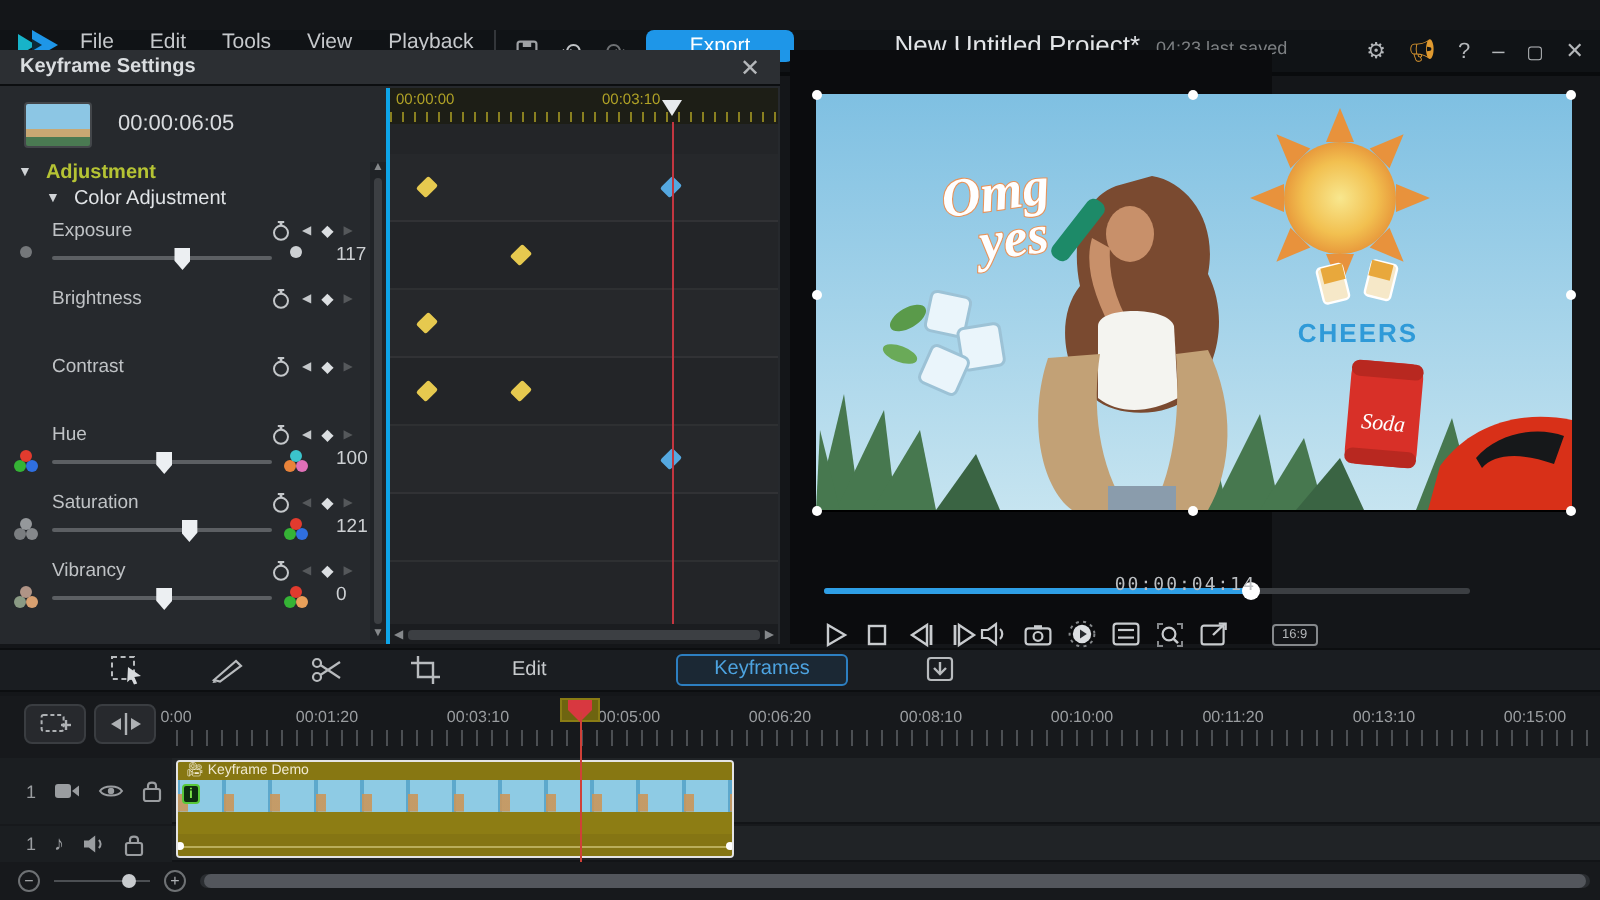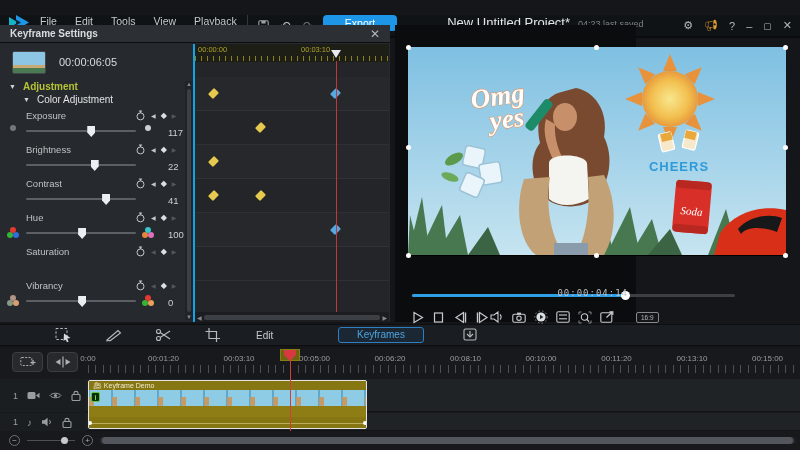--- a/index.html
+++ b/index.html
@@ -41,21 +41,21 @@
   .row-adj { padding-left:9px; color:#b5c334; font-weight:bold; }
   .row-cadj { padding-left:23px; color:#e0e3e6;text-align:right; }
 
   .param { height:34px; padding:2px 2px 0 6px; }
   .p-top { display:flex; align-items:center; height:14px; }
   .p-label { font-size:9.5px; color:#bfc2c5; padding-left:20px; }
   .p-kf { margin-left:auto; display:flex; align-items:center; gap:5px; width:56px; color:#c4c7ca; }
   .p-kf .tri6 { font-size:6px; }
   .p-kf .dia { font-size:8px; color:#dcdfe2; }
   .p-kf .dim { color:#55585b; }
-  .p-bottom { display:flex; align-items:flex-end; gap:3px; height:16px; }
+  .p-bottom { display:flex; align-items:flex-start; gap:3px; height:16px; }
   .p-icon { width:15px; height:14px; position:relative; flex:0 0 15px; }
   .p-icon::before { position:absolute; left:50%; top:50%; transform:translate(-50%,-50%); }
   .ic-exposure-l::before { content:""; width:9px; height:9px; border-radius:50%; background:#74777a; }
   .ic-exposure-r::before { content:""; width:10px; height:10px; border-radius:50%; background:#cdd0d3; }
   .ic-brightness-l::before { content:"☀"; font-size:9px; color:#9fa2a5; }
   .ic-brightness-r::before { content:"☀"; font-size:12px; color:#dadde0; }
   .ic-contrast-l::before { content:"◐"; font-size:9px; color:#9fa2a5; }
   .ic-contrast-r::before { content:"◐"; font-size:12px; color:#dadde0; }
   .dots::before { content:""; width:6px; height:6px; border-radius:50%; left:4px; top:1px; transform:none; }
   .ic-hue-l::before { background:#e23b2e; box-shadow:-3px 5px 0 #35b335, 3px 5px 0 #2f6fe0; }
@@ -263,54 +263,36 @@
         <svg class="ic" width="11" height="11" viewBox="0 0 11 11">
                       <circle cx="5.5" cy="6.4" r="3.5" fill="none" stroke="#c4c7ca" stroke-width="1"></circle>
                       <line x1="5.5" y1="1" x2="5.5" y2="2.9" stroke="#c4c7ca" stroke-width="1.4"></line>
                       <line x1="3.9" y1="1" x2="7.1" y2="1" stroke="#c4c7ca" stroke-width="1"></line>
                     </svg>
         <span class="tri6">◀</span>
         <span class="dia">◆</span>
         <span class="tri6 dim">▶</span>
       </span>
     </div>
-    <div class="p-bottom">
-      <span class="p-icon dots left ic-brightness-l"></span>
-      <div class="slider">
-        <div class="track"></div>
-        <div class="thumb" style="left: 62%;"></div>
-      </div>
-      <span class="p-icon dots right ic-brightness-r"></span>
-      <span class="p-value">22</span>
-    </div>
   </div>
 
   <div class="param">
     <div class="p-top">
       <span class="p-label">Contrast</span>
       <span class="p-kf">
         <svg class="ic" width="11" height="11" viewBox="0 0 11 11">
                       <circle cx="5.5" cy="6.4" r="3.5" fill="none" stroke="#c4c7ca" stroke-width="1"></circle>
                       <line x1="5.5" y1="1" x2="5.5" y2="2.9" stroke="#c4c7ca" stroke-width="1.4"></line>
                       <line x1="3.9" y1="1" x2="7.1" y2="1" stroke="#c4c7ca" stroke-width="1"></line>
                     </svg>
         <span class="tri6">◀</span>
         <span class="dia">◆</span>
         <span class="tri6 dim">▶</span>
       </span>
     </div>
-    <div class="p-bottom">
-      <span class="p-icon dots left ic-contrast-l"></span>
-      <div class="slider">
-        <div class="track"></div>
-        <div class="thumb" style="left: 72%;"></div>
-      </div>
-      <span class="p-icon dots right ic-contrast-r"></span>
-      <span class="p-value">41</span>
-    </div>
   </div>
 
   <div class="param">
     <div class="p-top">
       <span class="p-label">Hue</span>
       <span class="p-kf">
         <svg class="ic" width="11" height="11" viewBox="0 0 11 11">
                       <circle cx="5.5" cy="6.4" r="3.5" fill="none" stroke="#c4c7ca" stroke-width="1"></circle>
                       <line x1="5.5" y1="1" x2="5.5" y2="2.9" stroke="#c4c7ca" stroke-width="1.4"></line>
                       <line x1="3.9" y1="1" x2="7.1" y2="1" stroke="#c4c7ca" stroke-width="1"></line>
@@ -337,20 +319,29 @@
       <span class="p-kf">
         <svg class="ic" width="11" height="11" viewBox="0 0 11 11">
                       <circle cx="5.5" cy="6.4" r="3.5" fill="none" stroke="#c4c7ca" stroke-width="1"></circle>
                       <line x1="5.5" y1="1" x2="5.5" y2="2.9" stroke="#c4c7ca" stroke-width="1.4"></line>
                       <line x1="3.9" y1="1" x2="7.1" y2="1" stroke="#c4c7ca" stroke-width="1"></line>
                     </svg>
         <span class="tri6 dim">◀</span>
         <span class="dia">◆</span>
         <span class="tri6 dim">▶</span>
       </span>
+    </div>
+    <div class="p-bottom">
+      <span class="p-icon dots left ic-saturation-l"></span>
+      <div class="slider">
+        <div class="track"></div>
+        <div class="thumb" style="left: 62%;"></div>
+      </div>
+      <span class="p-icon dots right ic-saturation-r"></span>
+      <span class="p-value">121</span>
     </div>
   </div>
 
   <div class="param">
     <div class="p-top">
       <span class="p-label">Vibrancy</span>
       <span class="p-kf">
         <svg class="ic" width="11" height="11" viewBox="0 0 11 11">
                       <circle cx="5.5" cy="6.4" r="3.5" fill="none" stroke="#c4c7ca" stroke-width="1"></circle>
                       <line x1="5.5" y1="1" x2="5.5" y2="2.9" stroke="#c4c7ca" stroke-width="1.4"></line>

